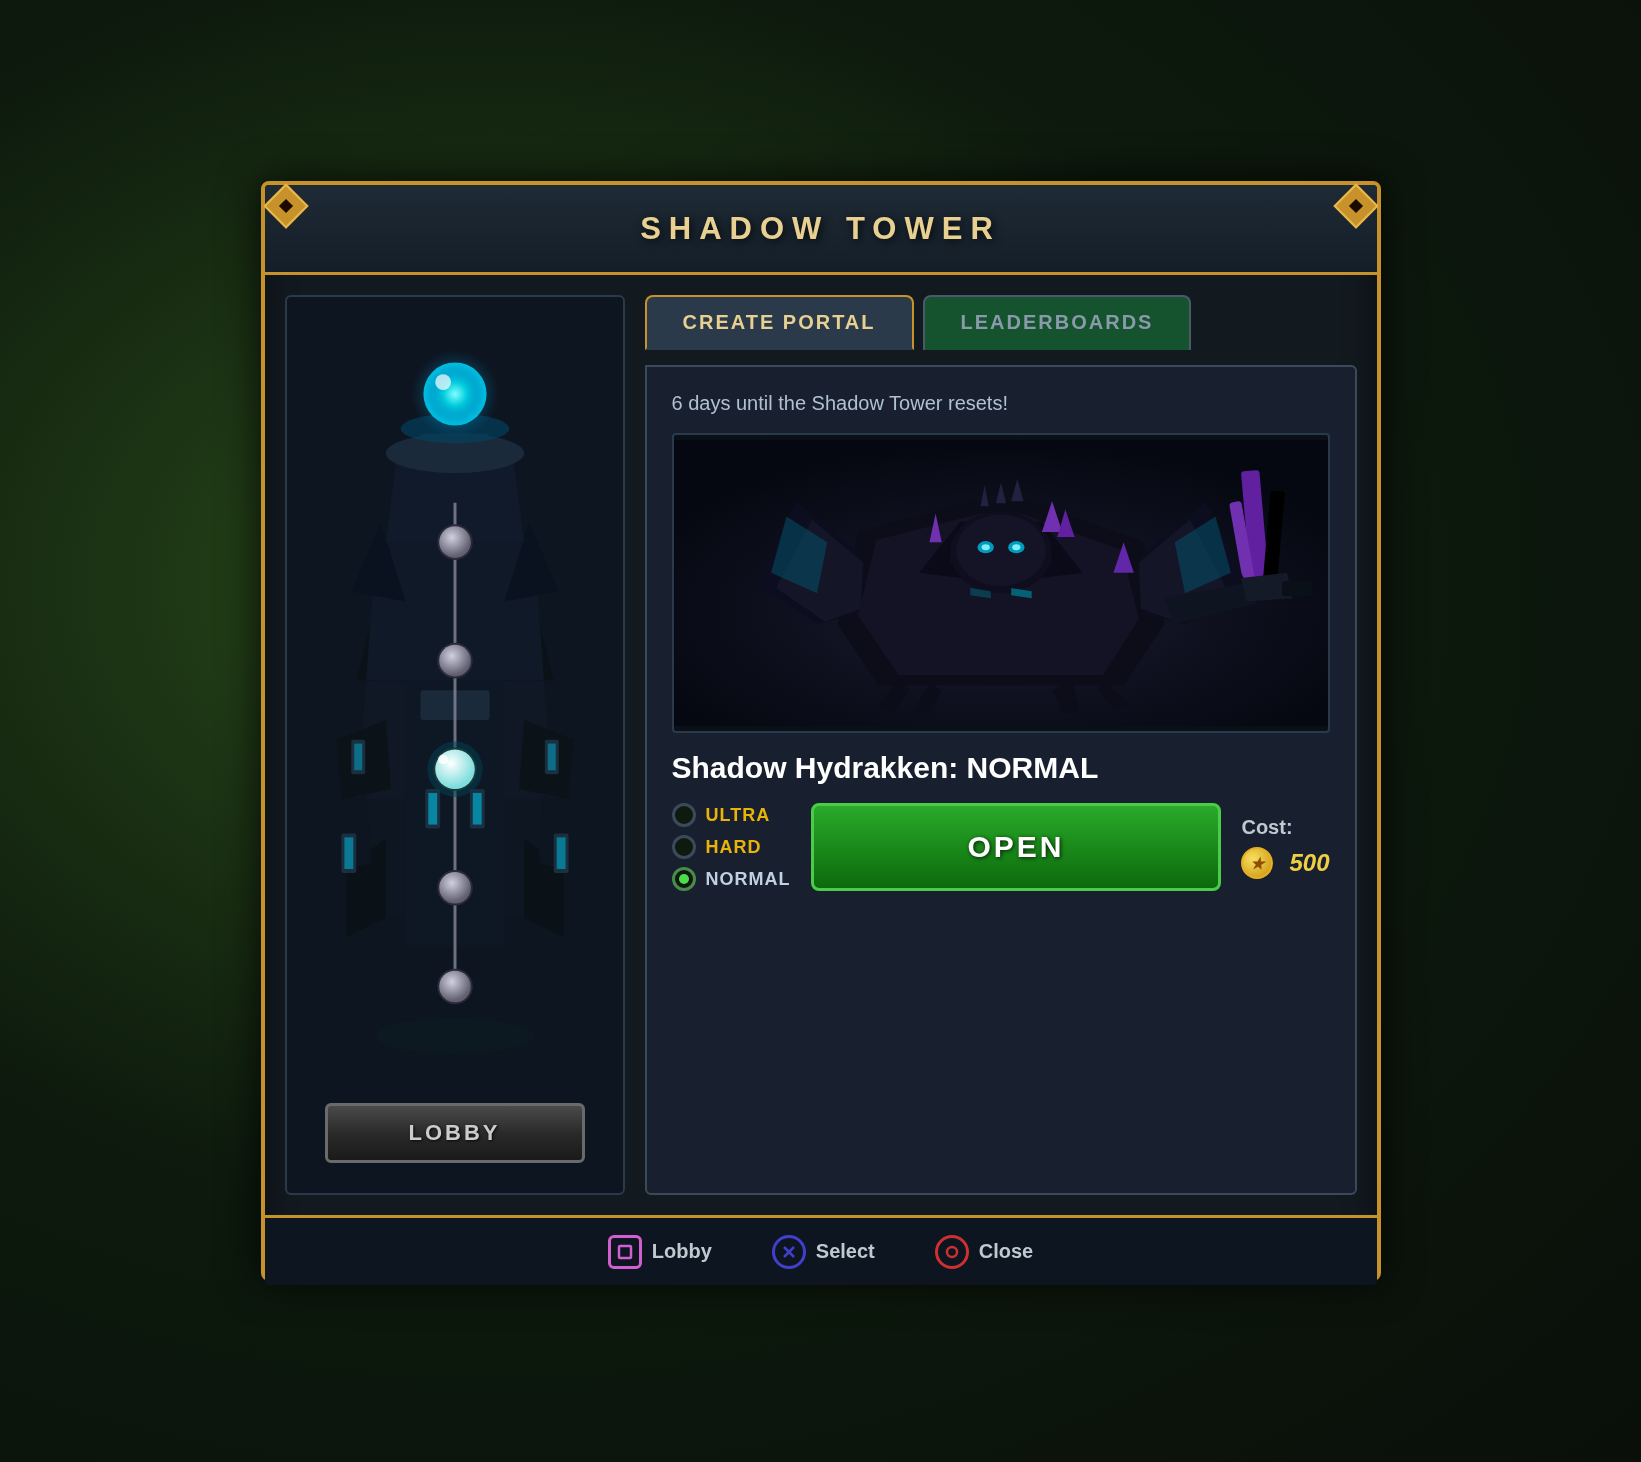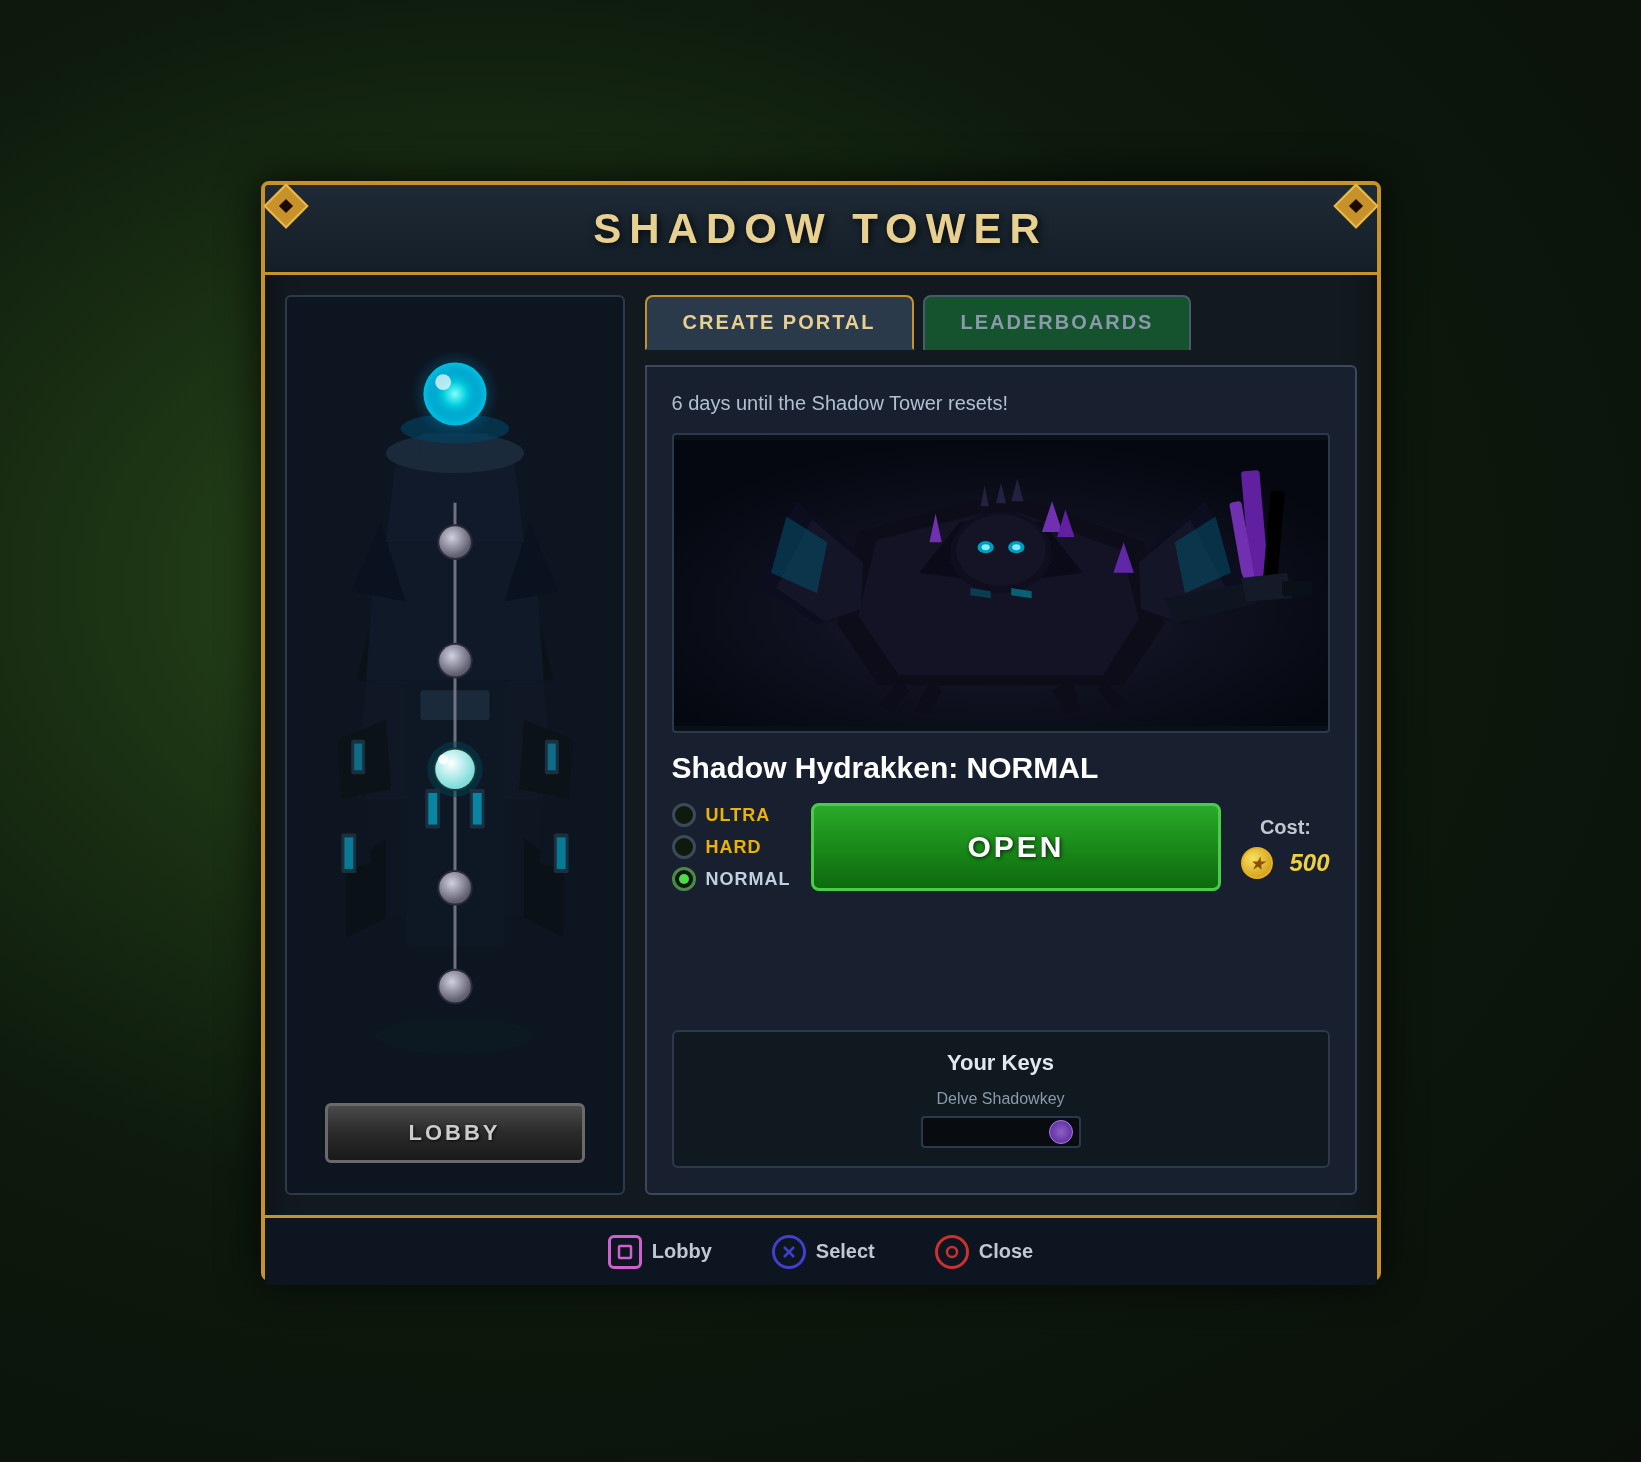--- a/index.html
+++ b/index.html
@@ -59,21 +59,21 @@
     .dialog-header {
       height: 90px;
       background: linear-gradient(180deg, #1e2a35 0%, #141e28 100%);
       border-bottom: 3px solid #c8922a;
       display: flex;
       align-items: center;
       justify-content: center;
       border-radius: 4px 4px 0 0;
     }
     .dialog-title {
-      font-size: 42px;
+      font-size: 31px;
       font-weight: 900;
       color: #e8d090;
       letter-spacing: 8px;
       text-shadow: 2px 2px 8px rgba(0,0,0,0.8);
       font-family: 'Arial Black', Arial, sans-serif;
     }
 
     
     .dialog-body {
       display: flex;
@@ -260,21 +260,20 @@
       font-family: 'Arial Black', Arial, sans-serif;
       text-shadow: 1px 1px 4px rgba(0,0,0,0.8);
       display: flex;
       align-items: center;
       justify-content: center;
     }
 
     .cost-section {
       display: flex;
       flex-direction: column;
-      align-items: center;
       gap: 8px;
     }
     .cost-label {
       color: #c0c8d0;
       font-size: 20px;
       font-weight: 700;
     }
     .cost-value {
       display: flex;
       align-items: center;
@@ -614,29 +613,20 @@
 
           <div class="cost-section">
             <span class="cost-label">Cost:</span>
             <div class="cost-value">
               <div class="coin-icon"></div>
               <span>500</span>
             </div>
           </div>
         </div>
 
-        <div class="keys-section">
-          <div class="keys-title">Your Keys</div>
-          <div class="key-item">
-            <div class="key-name">Delve Shadowkey</div>
-            <div class="key-bar">
-              <div class="key-icon"></div>
-            </div>
-          </div>
-        </div>
 
       </div>
     </div>
   </div>
 
   <div class="dialog-footer">
 
     <div class="ctrl-btn">
       <div class="ctrl-icon square">
         <svg viewBox="0 0 16 16">

